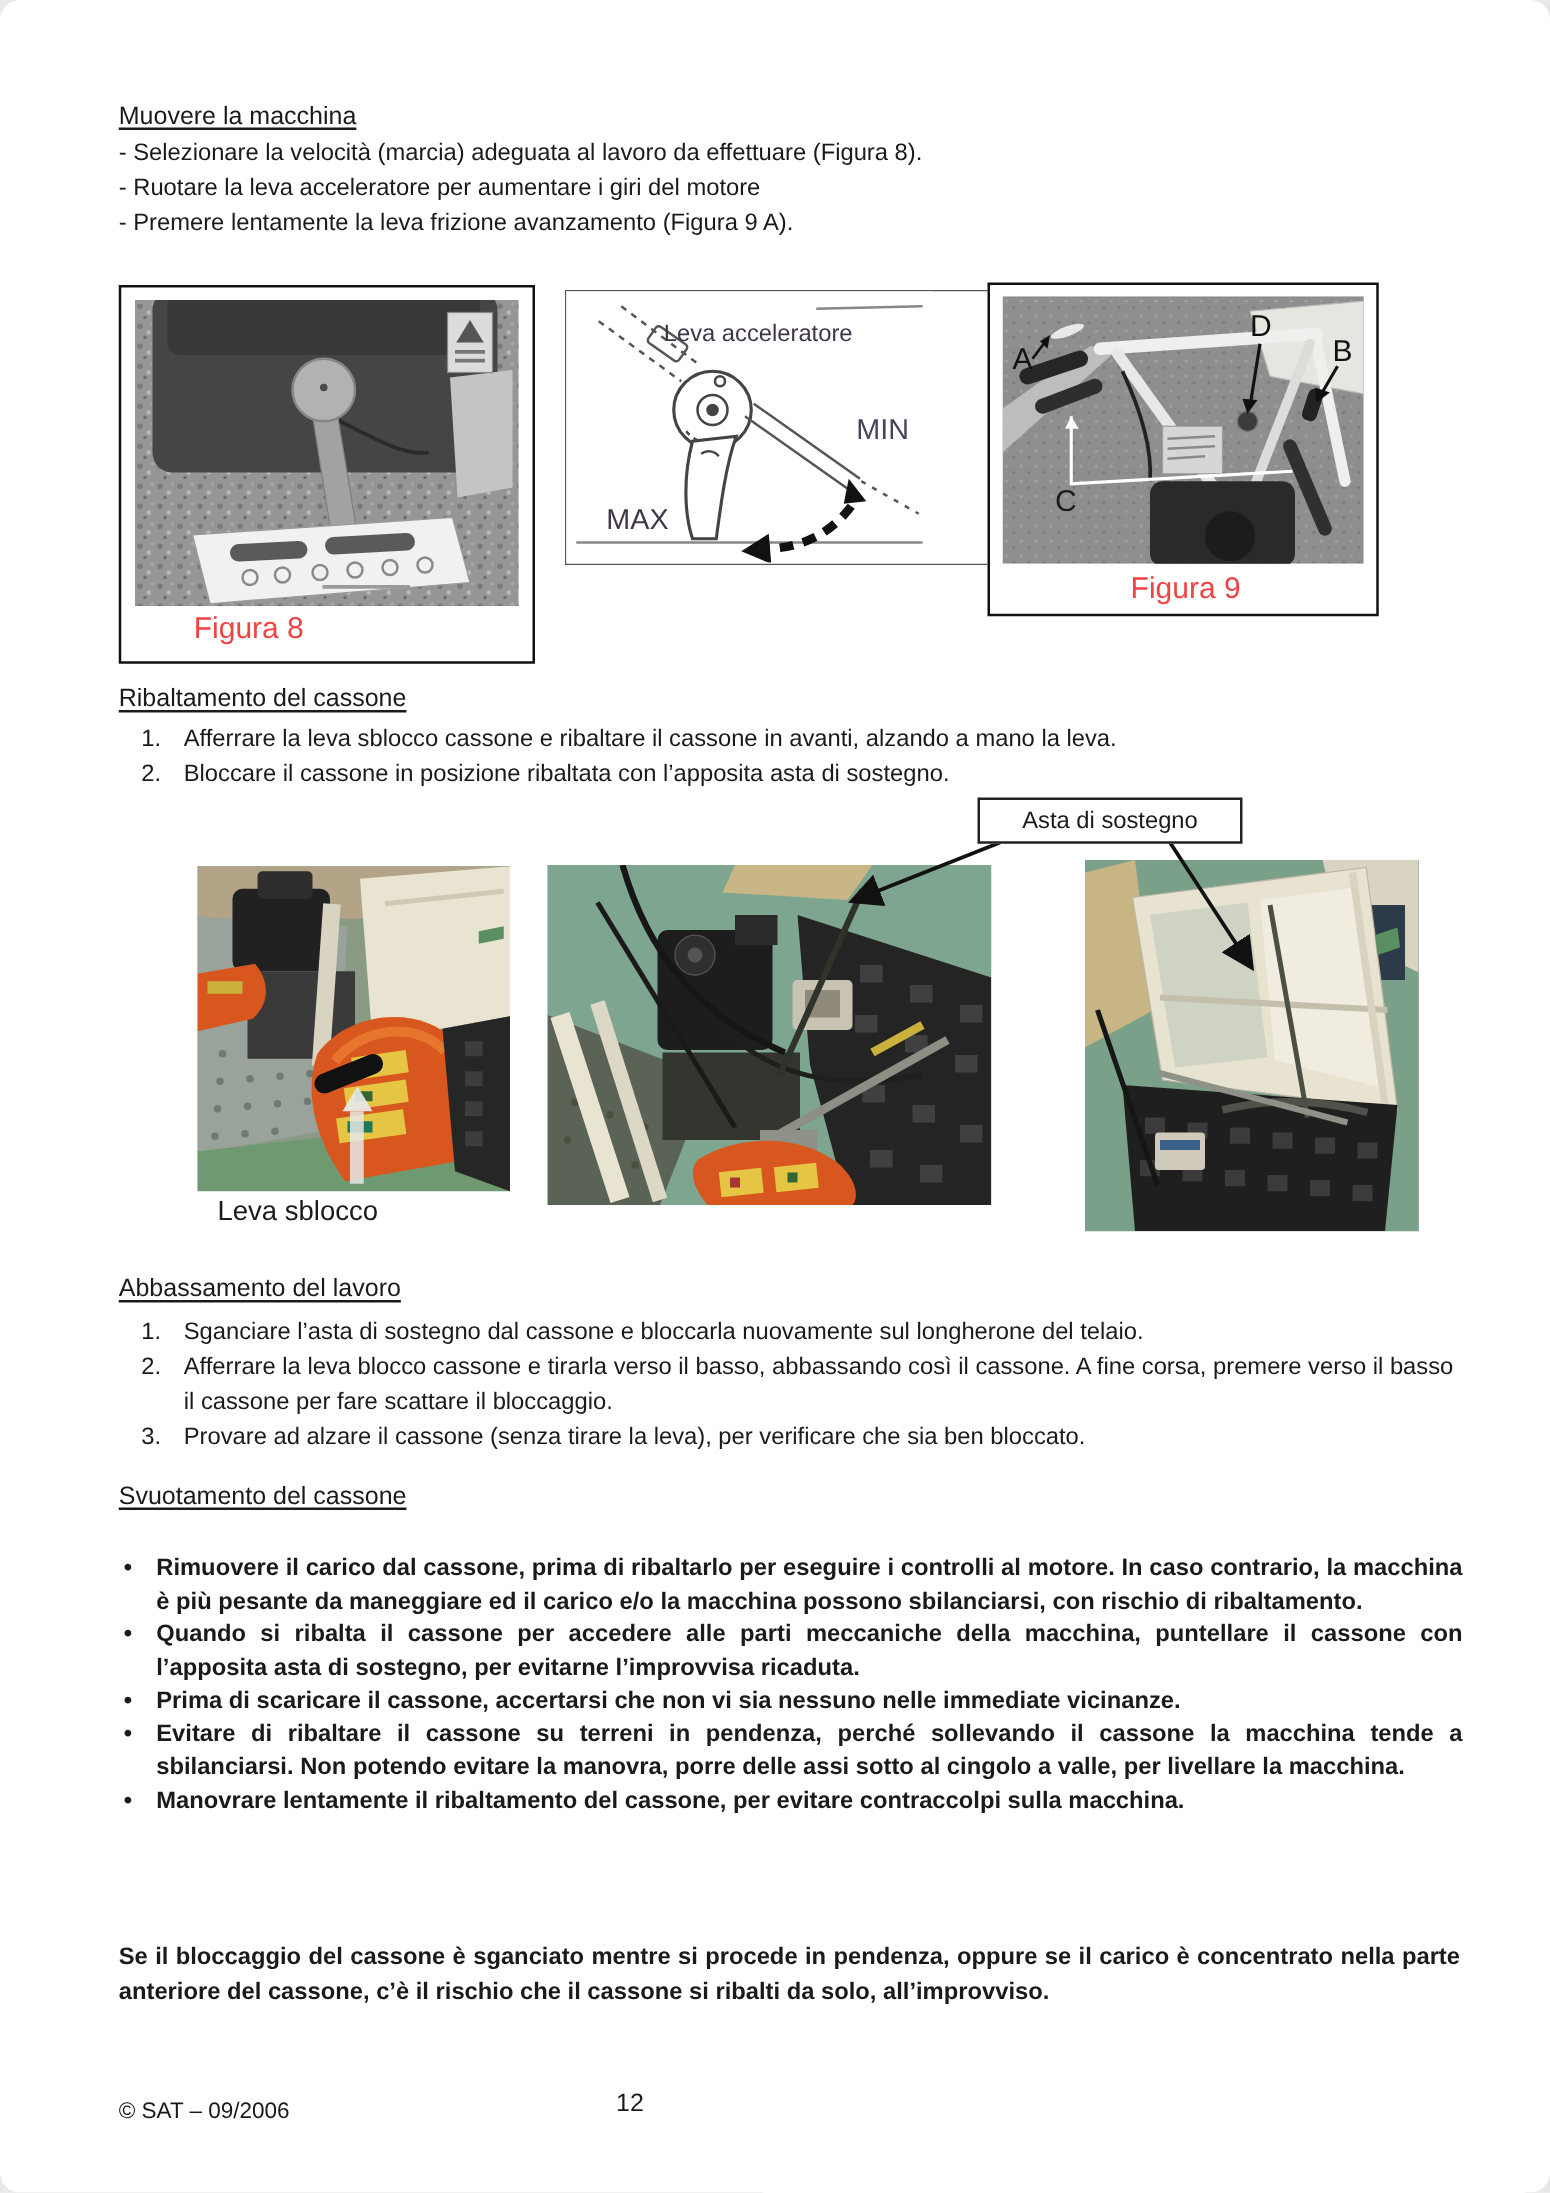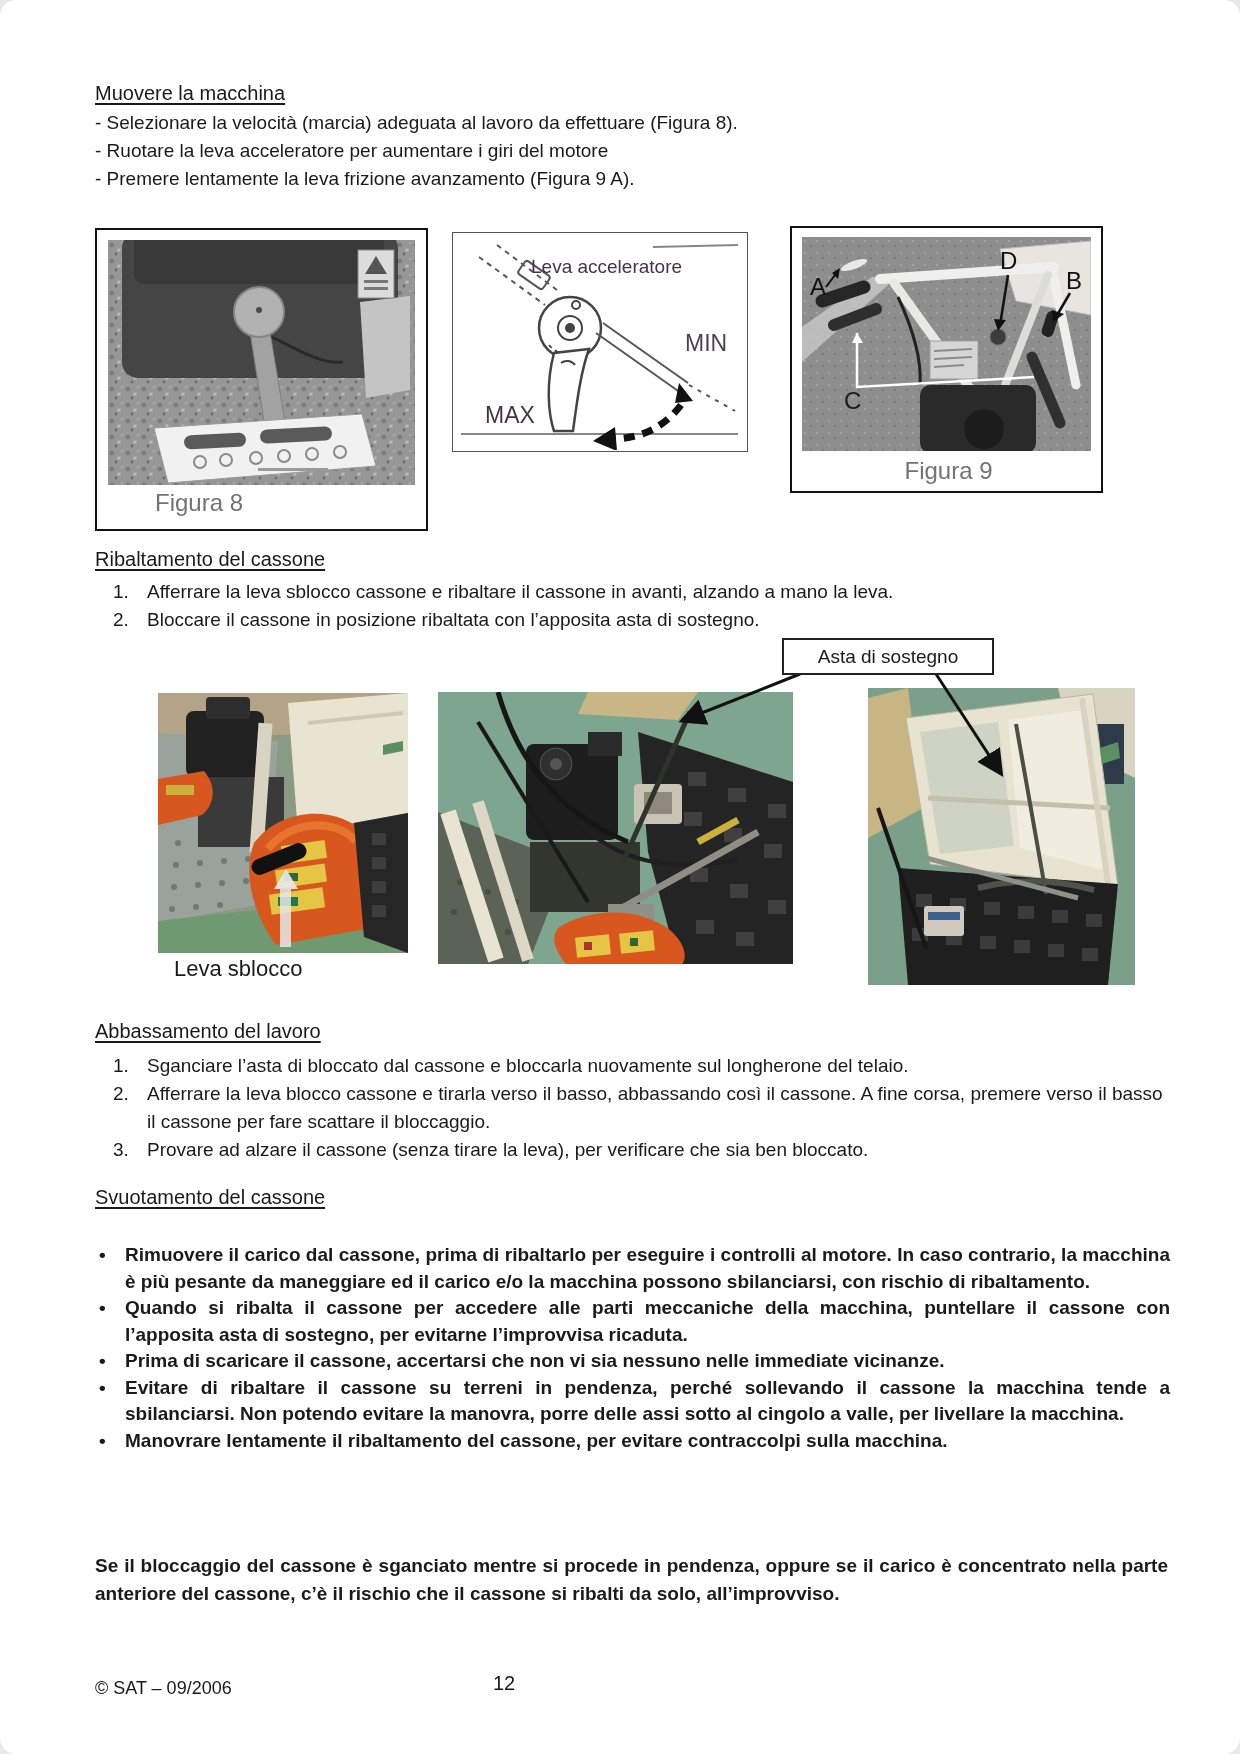--- a/index.html
+++ b/index.html
@@ -21,21 +21,21 @@
   .numlist { list-style:none; }
   .numlist li { display:flex; font-size:19px; line-height:28px; }
   .numlist li .num { width:34px; flex:0 0 34px; }
   .numlist li .txt { flex:1; }
   .bullets { list-style:none; }
   .bullets li { display:flex; font-size:19px; line-height:26.5px; font-weight:bold; }
   .bullets li .marker { width:30px; flex:0 0 30px; padding-left:4px; }
   .bullets li .txt { flex:1; text-align:justify; }
   .figframe { border:2px solid #111; background:#fff; }
   .figframe.thin { border:1.5px solid #555; }
-  .figcaption { font-size:24px; line-height:30px; color:#737373; }
+  .figcaption { font-size:24px; line-height:30px; color:#ef4444; }
   .asta-box {
     border:2px solid #222; background:#fff; text-align:center;
     font-size:19px; line-height:33px; z-index:5;
   }
   .photo { overflow:hidden; z-index:1; background:#7da58f; }
   .photo svg { display:block; }
   .leva-caption { font-size:22px; }
   .attenzione-row {
     left:0; width:1240px; display:flex; justify-content:center;
     align-items:center; gap:14px;
@@ -93,21 +93,21 @@
       <circle cx="118" cy="220" r="6" fill="none" stroke="#8a8a8a" stroke-width="2"></circle>
       <circle cx="148" cy="218" r="6" fill="none" stroke="#8a8a8a" stroke-width="2"></circle>
       <circle cx="176" cy="216" r="6" fill="none" stroke="#8a8a8a" stroke-width="2"></circle>
       <circle cx="204" cy="214" r="6" fill="none" stroke="#8a8a8a" stroke-width="2"></circle>
       <circle cx="232" cy="212" r="6" fill="none" stroke="#8a8a8a" stroke-width="2"></circle>
       <rect x="150" y="228" width="70" height="3" fill="#9a9a9a"></rect>
     </svg>
     <div class="abs figcaption" style="left:58px; top:258px;">Figura 8</div>
   </div>
 
-  <div class="abs figframe thin" style="left:452px; top:232px; width:296px; height:220px;">
+  <div class="abs figframe thin" style="left:452px; top:232px; width:340px; height:220px;">
     <svg width="293" height="217" viewBox="0 0 293 217">
       <rect width="293" height="217" fill="#ffffff"></rect>
       <line x1="200" y1="14" x2="285" y2="12" stroke="#888" stroke-width="2"></line>
       <line x1="8" y1="201" x2="285" y2="201" stroke="#888" stroke-width="2"></line>
       <line x1="26" y1="24" x2="92" y2="72" stroke="#555" stroke-width="2" stroke-dasharray="5 5"></line>
       <line x1="44" y1="12" x2="108" y2="60" stroke="#555" stroke-width="2" stroke-dasharray="5 5"></line>
       <rect x="66" y="34" width="30" height="16" rx="3" fill="none" stroke="#555" stroke-width="2" transform="rotate(35 81 42)"></rect>
       <circle cx="117" cy="95" r="31" fill="#fff" stroke="#444" stroke-width="2.5"></circle>
       <circle cx="117" cy="95" r="12" fill="none" stroke="#444" stroke-width="2"></circle>
       <circle cx="117" cy="95" r="5" fill="#444"></circle>
@@ -344,21 +344,21 @@
     </svg>
   </div>
 
   <div class="abs leva-caption" style="left:162px; top:956px;margin-left:12px;">Leva sblocco</div>
 
   <div class="abs" style="left:95px; top:1018px; width:1075px;">
     <div class="heading">Abbassamento del lavoro</div>
     <ol class="numlist" style="margin-top:8px; padding-left:18px;">
       <li>
         <span class="num">1.</span>
-        <span class="txt">Sganciare l’asta di bloccato dal cassone e bloccarla nuovamente sul longherone del telaio.</span>
+        <span class="txt">Sganciare l’asta di sostegno dal cassone e bloccarla nuovamente sul longherone del telaio.</span>
       </li>
       <li>
         <span class="num">2.</span>
         <span class="txt">Afferrare la leva blocco cassone e tirarla verso il basso, abbassando così il cassone. A fine corsa, premere verso il basso il cassone per fare scattare il bloccaggio.</span>
       </li>
       <li>
         <span class="num">3.</span>
         <span class="txt">Provare ad alzare il cassone (senza tirare la leva), per verificare che sia ben bloccato.</span>
       </li>
     </ol>

